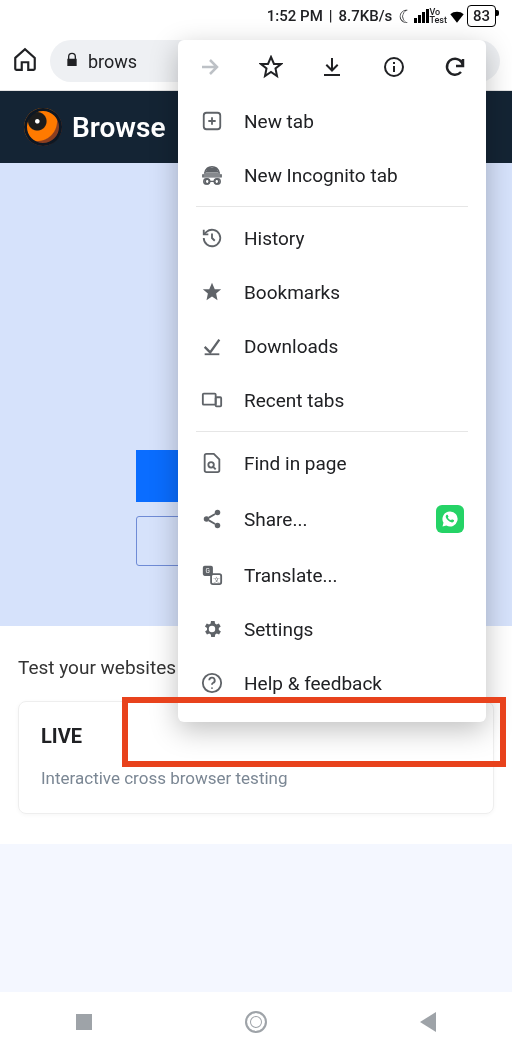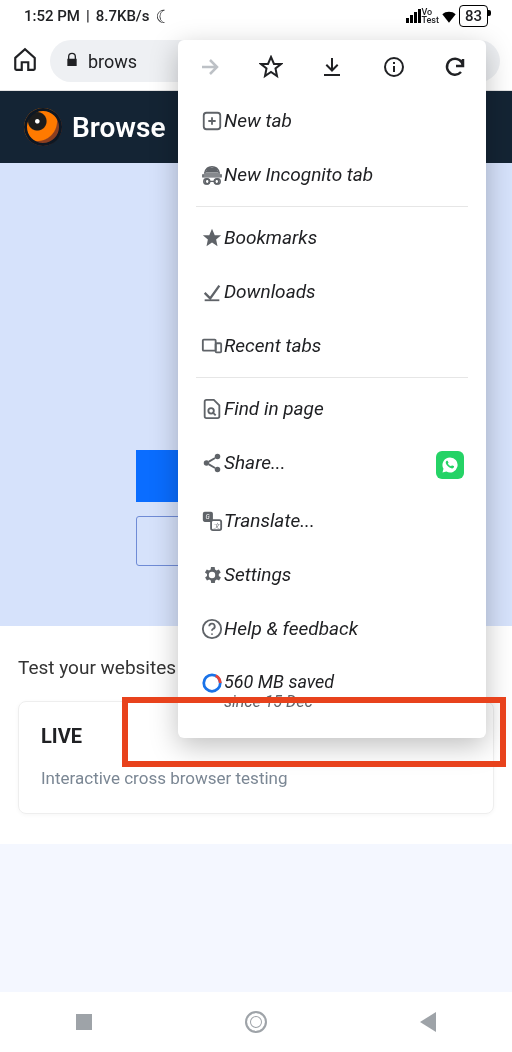--- a/index.html
+++ b/index.html
@@ -10,23 +10,23 @@
       font-family: -apple-system, Roboto, Arial, sans-serif;
       background: #fff;
       overflow: hidden;
       position: relative;
       color: #202124;
     }
 
     
     .statusbar {
       display: flex;
-      justify-content: space-between;
+      justify-content: flex-end;
       align-items: center;
-      padding: 4px 24px;
+      padding: 4px 16px;
       font-size: 15px;
       font-weight: 500;
       height: 32px;
     }
     .statusbar-left { display: flex; align-items: center; gap: 6px; }
     .statusbar-right { display: flex; align-items: center; gap: 0; }
     .moon-icon::before { content: "\263E"; font-size: 18px; }
     .signal-bars {
       display: flex; align-items: flex-end; gap: 1px;
     }
@@ -171,25 +171,25 @@
     }
     .menu-top .mi{ width:26px; height:26px; display:flex; align-items:center; justify-content:center;}
     .menu-top svg{width:24px;height:24px; stroke:#5f6368; fill:none;}
     .menu-top .ico-info svg, .menu-top .ico-dl svg{fill:#202124; stroke:none;}
     .menu-top .ico-fwd svg{stroke:#bdc1c6;}
     .menu-top .ico-star svg{stroke:#202124;}
     .menu-top .ico-refresh svg{stroke:#202124;}
 
     .menu ul{list-style:none;}
     .menu li{
-      display:flex; 
+      display:flex; align-items:center;
+      gap: 20px;
       padding: 15px 22px;
       font-size: 19px;
       color:#202124;
-      font-style:italic;
     }
     .menu li .mic{
       width:24px; height:24px; flex-shrink:0;
       display:flex; align-items:center; justify-content:center;
     }
     .menu li .mic svg{width:22px; height:22px;}
     .menu .divider{
       height:1px; background:#e6e6e6; margin: 4px 18px;
     }
     .menu .right-slot{
@@ -339,20 +339,30 @@
             <circle cx="7" cy="19" r="2.5" fill="none" stroke="#5f6368" stroke-width="1.8"></circle>
             <circle cx="17" cy="19" r="2.5" fill="none" stroke="#5f6368" stroke-width="1.8"></circle>
             <path d="M5 9l2-5c1-1 3-1 5 0 2-1 4-1 5 0l2 5H5z" fill="#5f6368"></path>
           </svg>
       </span>
       <span>New Incognito tab</span>
     </li>
     <div class="divider"></div>
     <li>
       <span class="mic">
+        <svg viewBox="0 0 24 24" fill="none" stroke="#5f6368" stroke-width="2">
+            <path d="M3 12a9 9 0 1 0 3-6.7L3 8"></path>
+            <path d="M3 3v5h5"></path>
+            <path d="M12 7v5l3 3"></path>
+          </svg>
+      </span>
+      <span>History</span>
+    </li>
+    <li>
+      <span class="mic">
         <svg viewBox="0 0 24 24" fill="#5f6368">
             <path d="M12 2l3 7h7l-5.5 4.5L18 21l-6-4-6 4 1.5-7.5L2 9h7l3-7z"></path>
           </svg>
       </span>
       <span>Bookmarks</span>
     </li>
     <li>
       <span class="mic">
         <svg viewBox="0 0 24 24" fill="none" stroke="#5f6368" stroke-width="2.5">
             <path d="M4 13l6 6L20 5"></path>
@@ -419,28 +429,16 @@
     <li>
       <span class="mic">
         <svg viewBox="0 0 24 24" fill="none" stroke="#5f6368" stroke-width="2">
             <circle cx="12" cy="12" r="10"></circle>
             <path d="M9 9a3 3 0 1 1 4 3c-1 .5-1 1-1 2"></path>
             <circle cx="12" cy="17.5" r="1" fill="#5f6368" stroke="none"></circle>
           </svg>
       </span>
       <span>Help &amp; feedback</span>
     </li>
-    <li>
-      <span class="mic">
-        <svg viewBox="0 0 24 24" fill="none" stroke-width="3">
-            <circle cx="12" cy="12" r="9" stroke="#1a73e8"></circle>
-            <path d="M21 12a9 9 0 0 0-5-8" stroke="#ea4335"></path>
-          </svg>
-      </span>
-      <span class="data-saver">
-        <div class="line1">560 MB saved</div>
-        <div class="line2">since 15 Dec</div>
-      </span>
-    </li>
   </ul>
 </div>
 
 <div class="highlight" id="hl" style="top: 697px; left: 122px; width: 384px; height: 70px;"></div>
 
 </body></html>

